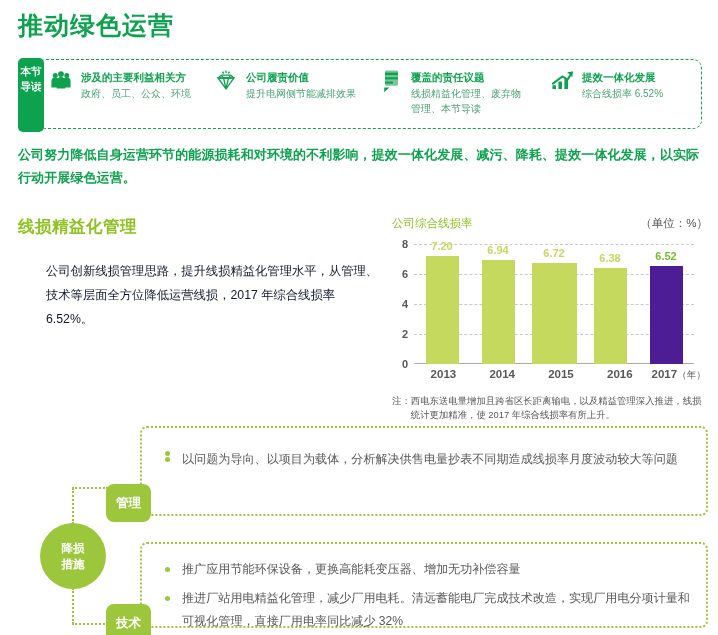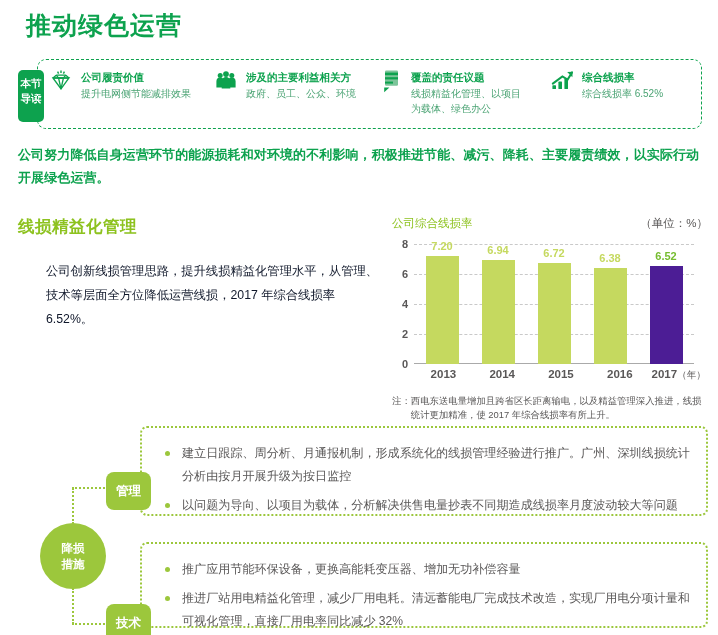--- a/index.html
+++ b/index.html
@@ -19,37 +19,36 @@
   
   .page-title {
     position: absolute;
     left: 18px;
     top: 8px;
     font-size: 25px;
     font-weight: bold;
     color: #0DA24E;
     letter-spacing: 1px;
     line-height: 34px;
-    margin-left: 8px;
   }
 
   
   .guide-wrap {
     position: absolute;
     left: 18px;
     top: 58px;
     width: 684px;
     height: 73px;
   }
   .guide-tab {
     position: absolute;
     left: 0;
-    top: 12px;
+    top: 0;
     width: 26px;
-    height: 52px;
+    height: 74px;
     background: #0DA24E;
     border-radius: 5px;
     color: #ffffff;
     font-size: 10.5px;
     font-weight: bold;
     line-height: 15px;
     text-align: center;
     padding-top: 6px;
     box-sizing: border-box;
     letter-spacing: 0px;
@@ -353,21 +352,21 @@
     border-radius: 8px;
     background: #9CC73C;
     color: #ffffff;
     font-size: 12.5px;
     font-weight: bold;
     display: flex;
     align-items: center;
     justify-content: center;
     z-index: 3;
   }
-  .node-mgmt { left: 88px; top: 54px; }
+  .node-mgmt { left: 88px; top: 66px; }
   .node-tech { left: 88px; top: 186px; }
   .panel {
     position: absolute;
     left: 122px;
     right: 0;
     border: 2px dotted #9CC73C;
     border-radius: 7px;
     box-sizing: border-box;
     z-index: 2;
     background: #ffffff;
@@ -397,90 +396,90 @@
 </style>
 </head>
 <body>
 
 <div class="page-title">推动绿色运营</div>
 
 <div class="guide-wrap">
   <div class="guide-tab">本节导读</div>
   <div class="guide-box"></div>
   <div class="guide-items">
-
-    <div class="g-item w1">
-      <span class="g-icon">
-        <svg width="24" height="24" viewBox="0 0 24 24" fill="none" stroke="#0DA24E" stroke-width="1.3">
-          <path d="M4 9 L12 20 L20 9 Z" fill="none"></path>
-          <path d="M4 9 L20 9"></path>
-          <path d="M7.2 6.2 L4 9 M16.8 6.2 L20 9 M7.2 6.2 L16.8 6.2"></path>
-          <path d="M7.2 6.2 L9.6 9 L12 20 M16.8 6.2 L14.4 9 L12 20 M9.6 9 L14.4 9"></path>
-          <path d="M12 1.6 L12 4.1 M8.6 2.6 L9.6 4.6 M15.4 2.6 L14.4 4.6" stroke-width="1.4"></path>
-        </svg>
-      </span>
-      <span class="g-text">
-        <span class="g-title">公司履责价值</span>
-        <span class="g-desc" style="display:block">提升电网侧节能减排效果</span>
-      </span>
-    </div>
 
     <div class="g-item w2">
       <span class="g-icon">
         <svg width="24" height="24" viewBox="0 0 24 24" fill="#0DA24E">
           <circle cx="6.2" cy="6.4" r="2.5"></circle>
           <path d="M2.4 18.6 v-6.2 a3.8 3.8 0 0 1 3.8-3.8 a3.8 3.8 0 0 1 3.8 3.8 v6.2 z"></path>
           <circle cx="17.8" cy="6.4" r="2.5"></circle>
           <path d="M14 18.6 v-6.2 a3.8 3.8 0 0 1 3.8-3.8 a3.8 3.8 0 0 1 3.8 3.8 v6.2 z"></path>
           <circle cx="12" cy="5.1" r="2.9"></circle>
           <path d="M7.7 19.4 v-7.1 a4.3 4.3 0 0 1 4.3-4.3 a4.3 4.3 0 0 1 4.3 4.3 v7.1 z"></path>
         </svg>
       </span>
       <span class="g-text">
         <span class="g-title">涉及的主要利益相关方</span>
         <span class="g-desc" style="display:block">政府、员工、公众、环境</span>
       </span>
     </div>
 
+    <div class="g-item w1">
+      <span class="g-icon">
+        <svg width="24" height="24" viewBox="0 0 24 24" fill="none" stroke="#0DA24E" stroke-width="1.3">
+          <path d="M4 9 L12 20 L20 9 Z" fill="none"></path>
+          <path d="M4 9 L20 9"></path>
+          <path d="M7.2 6.2 L4 9 M16.8 6.2 L20 9 M7.2 6.2 L16.8 6.2"></path>
+          <path d="M7.2 6.2 L9.6 9 L12 20 M16.8 6.2 L14.4 9 L12 20 M9.6 9 L14.4 9"></path>
+          <path d="M12 1.6 L12 4.1 M8.6 2.6 L9.6 4.6 M15.4 2.6 L14.4 4.6" stroke-width="1.4"></path>
+        </svg>
+      </span>
+      <span class="g-text">
+        <span class="g-title">公司履责价值</span>
+        <span class="g-desc" style="display:block">提升电网侧节能减排效果</span>
+      </span>
+    </div>
+
     <div class="g-item w3">
       <span class="g-icon">
         <svg width="24" height="26" viewBox="0 0 24 26" fill="none">
           <rect x="6" y="2.4" width="13" height="15.4" rx="1.2" fill="#7DC49A"></rect>
           <rect x="6" y="4.6" width="13" height="2.6" fill="#0DA24E"></rect>
           <rect x="6" y="9.2" width="13" height="2.2" fill="#0DA24E"></rect>
           <path d="M5.2 2.4 L5.2 19.6 L10.4 19.6 L5.2 24.2 Z" fill="#0DA24E"></path>
           <rect x="6" y="13.6" width="8" height="2" fill="#0DA24E"></rect>
         </svg>
       </span>
       <span class="g-text">
         <span class="g-title">覆盖的责任议题</span>
-        <span class="g-desc" style="display:block;max-width:118px">线损精益化管理、以项目为载体、绿色办公</span>
+        <span class="g-desc" style="display:block;max-width:118px">线损精益化管理、废弃物管理、本节导读</span>
       </span>
     </div>
 
     <div class="g-item w4">
       <span class="g-icon">
         <svg width="26" height="24" viewBox="0 0 26 24" fill="#0DA24E">
           <path d="M3.8 14.6 L13.4 7.4 L18.6 10.6 L23 3.4" stroke="#0DA24E" stroke-width="2" fill="none" stroke-linecap="round"></path>
           <path d="M18.2 3.0 L23.6 2.8 L23.4 8.2 Z"></path>
           <rect x="3.4" y="16.2" width="3.6" height="3.8" rx="0.6"></rect>
           <rect x="9.4" y="12.6" width="3.6" height="7.4" rx="0.6"></rect>
           <rect x="15.4" y="9.4" width="3.6" height="10.6" rx="0.6"></rect>
         </svg>
       </span>
       <span class="g-text">
-        <span class="g-title">综合线损率</span>
+        <span class="g-title">提效一体化发展</span>
         <span class="g-desc" style="display:block">综合线损率 6.52%</span>
       </span>
     </div>
 
   </div>
 </div>
 
-<div class="lead">公司努力降低自身运营环节的能源损耗和对环境的不利影响，积极推进节能、减污、降耗、主要履责绩效，以实际行动开展绿色运营。</div>
+<div class="lead">公司努力降低自身运营环节的能源损耗和对环境的不利影响，提效一体化发展、减污、降耗、提效一体化发展，以实际行动开展绿色运营。</div>
 
 <div class="section-title">线损精益化管理</div>
 <div class="body-par">公司创新线损管理思路，提升线损精益化管理水平，从管理、技术等层面全方位降低运营线损，2017 年综合线损率 6.52%。</div>
 
 <div class="chart-panel">
   <div class="chart-head">
     <span class="chart-title">公司综合线损率</span>
     <span class="chart-unit">（单位：%）</span>
   </div>
 
@@ -505,21 +504,21 @@
           <div class="bar" id="bar0" style="height: 90%;">
             <span class="bar-label">7.20</span>
           </div>
         </div>
         <div class="bar-slot">
           <div class="bar" id="bar1" style="height: 86.75%;">
             <span class="bar-label">6.94</span>
           </div>
         </div>
         <div class="bar-slot">
-          <div class="bar" id="bar2" style="height: 84%;">
+          <div class="bar" id="bar2" style="height: 84%; padding-left: 12px;">
             <span class="bar-label">6.72</span>
           </div>
         </div>
         <div class="bar-slot">
           <div class="bar" id="bar3" style="height: 79.75%;">
             <span class="bar-label">6.38</span>
           </div>
         </div>
         <div class="bar-slot">
           <div class="bar highlight" id="bar4" style="height: 81.5%;">
@@ -552,21 +551,20 @@
 
   <div class="hub">
     <span>降损</span>
     <span>措施</span>
   </div>
 
   <div class="panel panel-top">
     <div class="panel-inner">
       <div class="bullet-row">
         <span class="bullet-dot"></span>
-        <span>建立日跟踪、周分析、月通报机制，形成系统化的线损管理经验进行推广。广州、深圳线损统计分析由按月开展升级为按日监控</span>
       </div>
       <div class="bullet-row">
         <span class="bullet-dot"></span>
         <span>以问题为导向、以项目为载体，分析解决供售电量抄表不同期造成线损率月度波动较大等问题</span>
       </div>
     </div>
   </div>
   <div class="node node-mgmt">管理</div>
 
   <div class="panel panel-bot">

